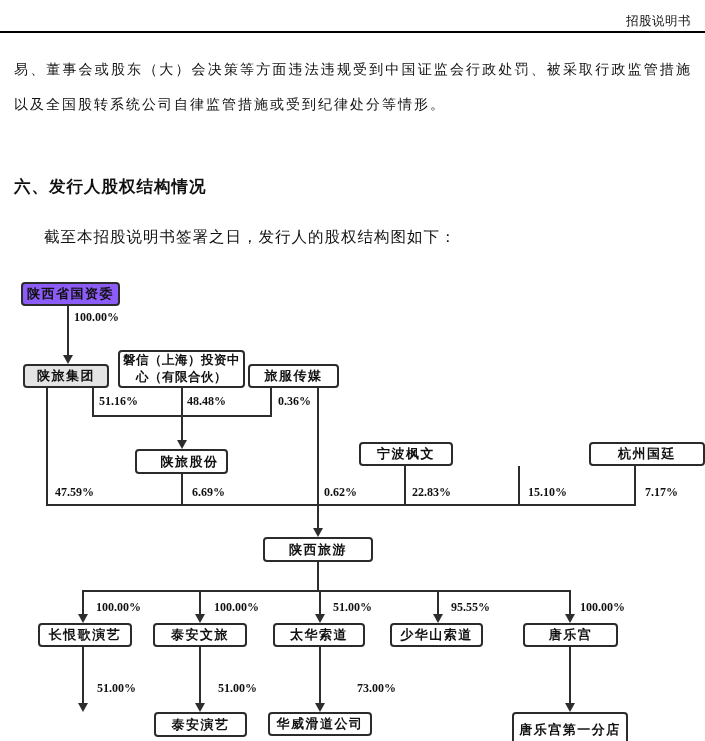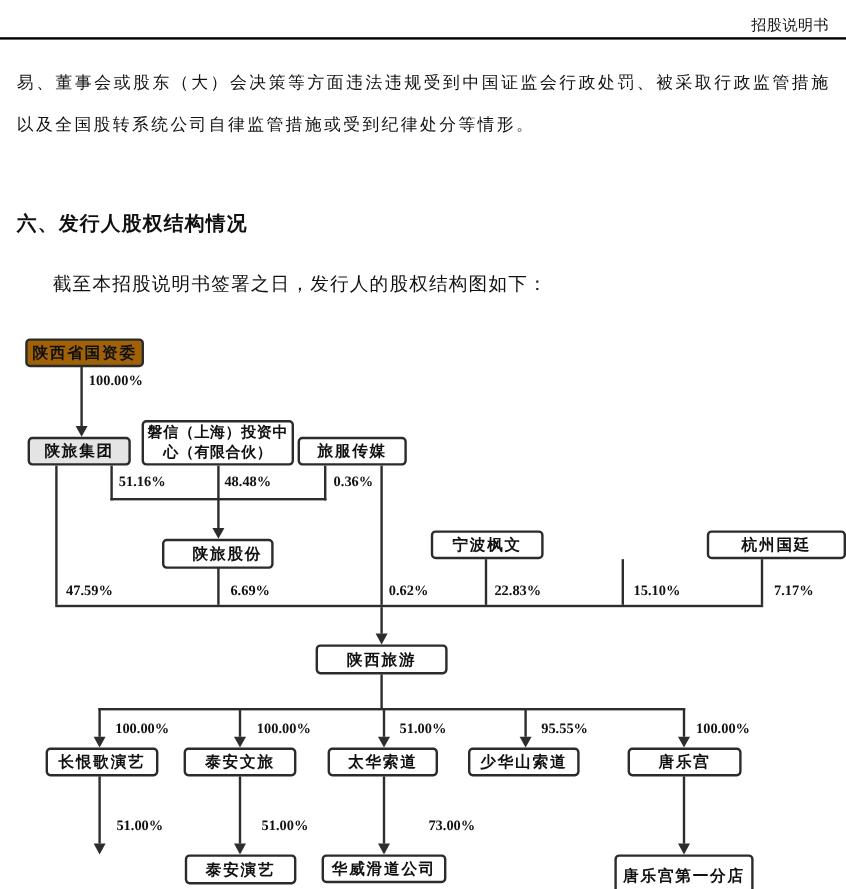--- a/index.html
+++ b/index.html
@@ -17,21 +17,21 @@
   .sec-heading{position:absolute;left:14px;top:176px;font-size:16.5px;font-weight:bold;
          font-family:"Liberation Sans","DejaVu Sans",sans-serif;letter-spacing:1px;}
   .para2{position:absolute;left:44px;top:227px;font-size:15.5px;letter-spacing:1px;}
   
   .box{
     position:absolute;box-sizing:border-box;border:2px solid #2b2b2b;border-radius:4px;
     background:#fff;display:flex;align-items:center;justify-content:center;
     font-family:"Liberation Sans","DejaVu Sans",sans-serif;
     font-size:13px;font-weight:bold;letter-spacing:1.5px;text-align:center;color:#111;
   }
-  .fill-dark{background:#a16207;}
+  .fill-dark{background:#8b5cf6;}
   .fill-light{background:#e4e4e4;}
   .two-line{font-size:12.5px;line-height:17px;letter-spacing:0.5px;padding:0 2px;}
   
   .vl{position:absolute;width:2px;background:#2d2d2d;}
   .hl{position:absolute;height:2px;background:#2d2d2d;}
   .arr::after{
     content:"";position:absolute;left:50%;bottom:-9px;transform:translateX(-50%);
     width:0;height:0;border-left:5px solid transparent;border-right:5px solid transparent;
     border-top:9px solid #2d2d2d;
   }

